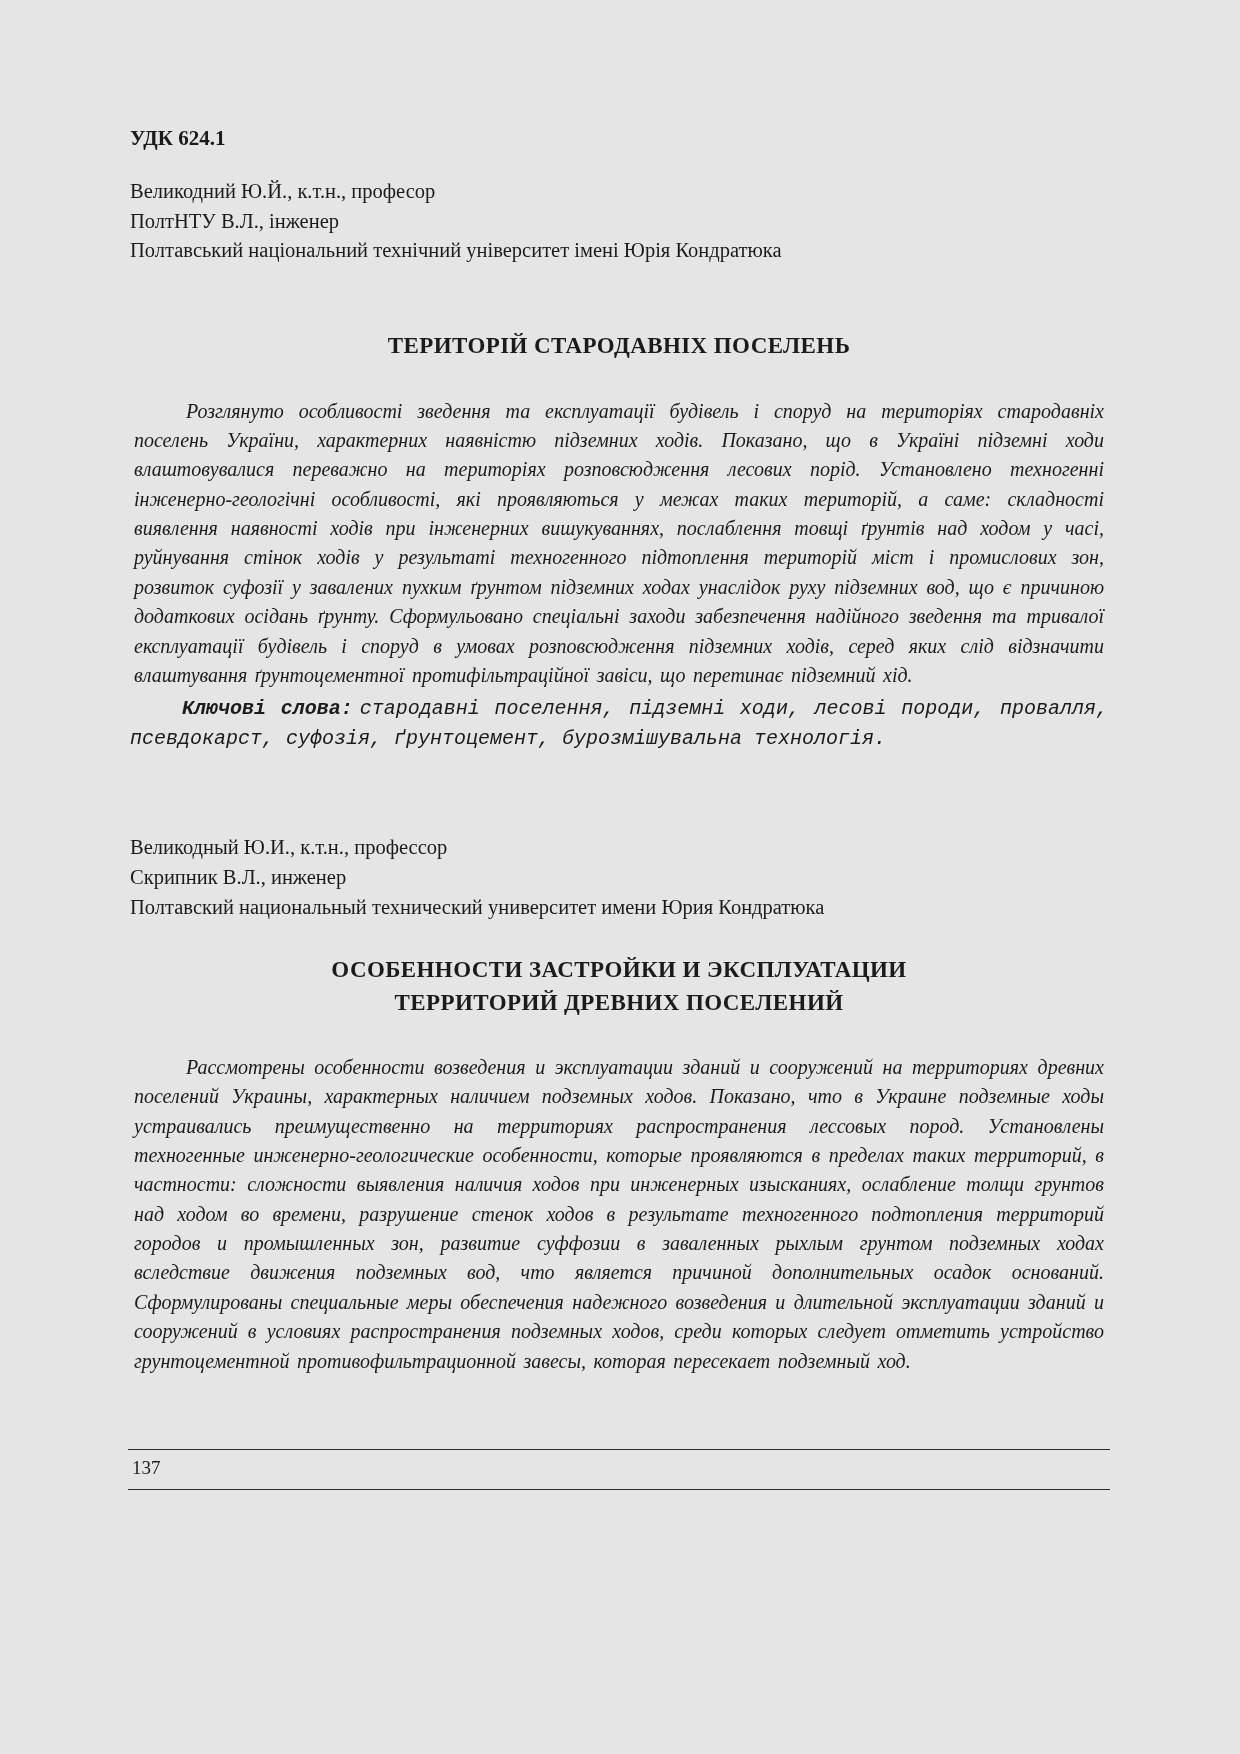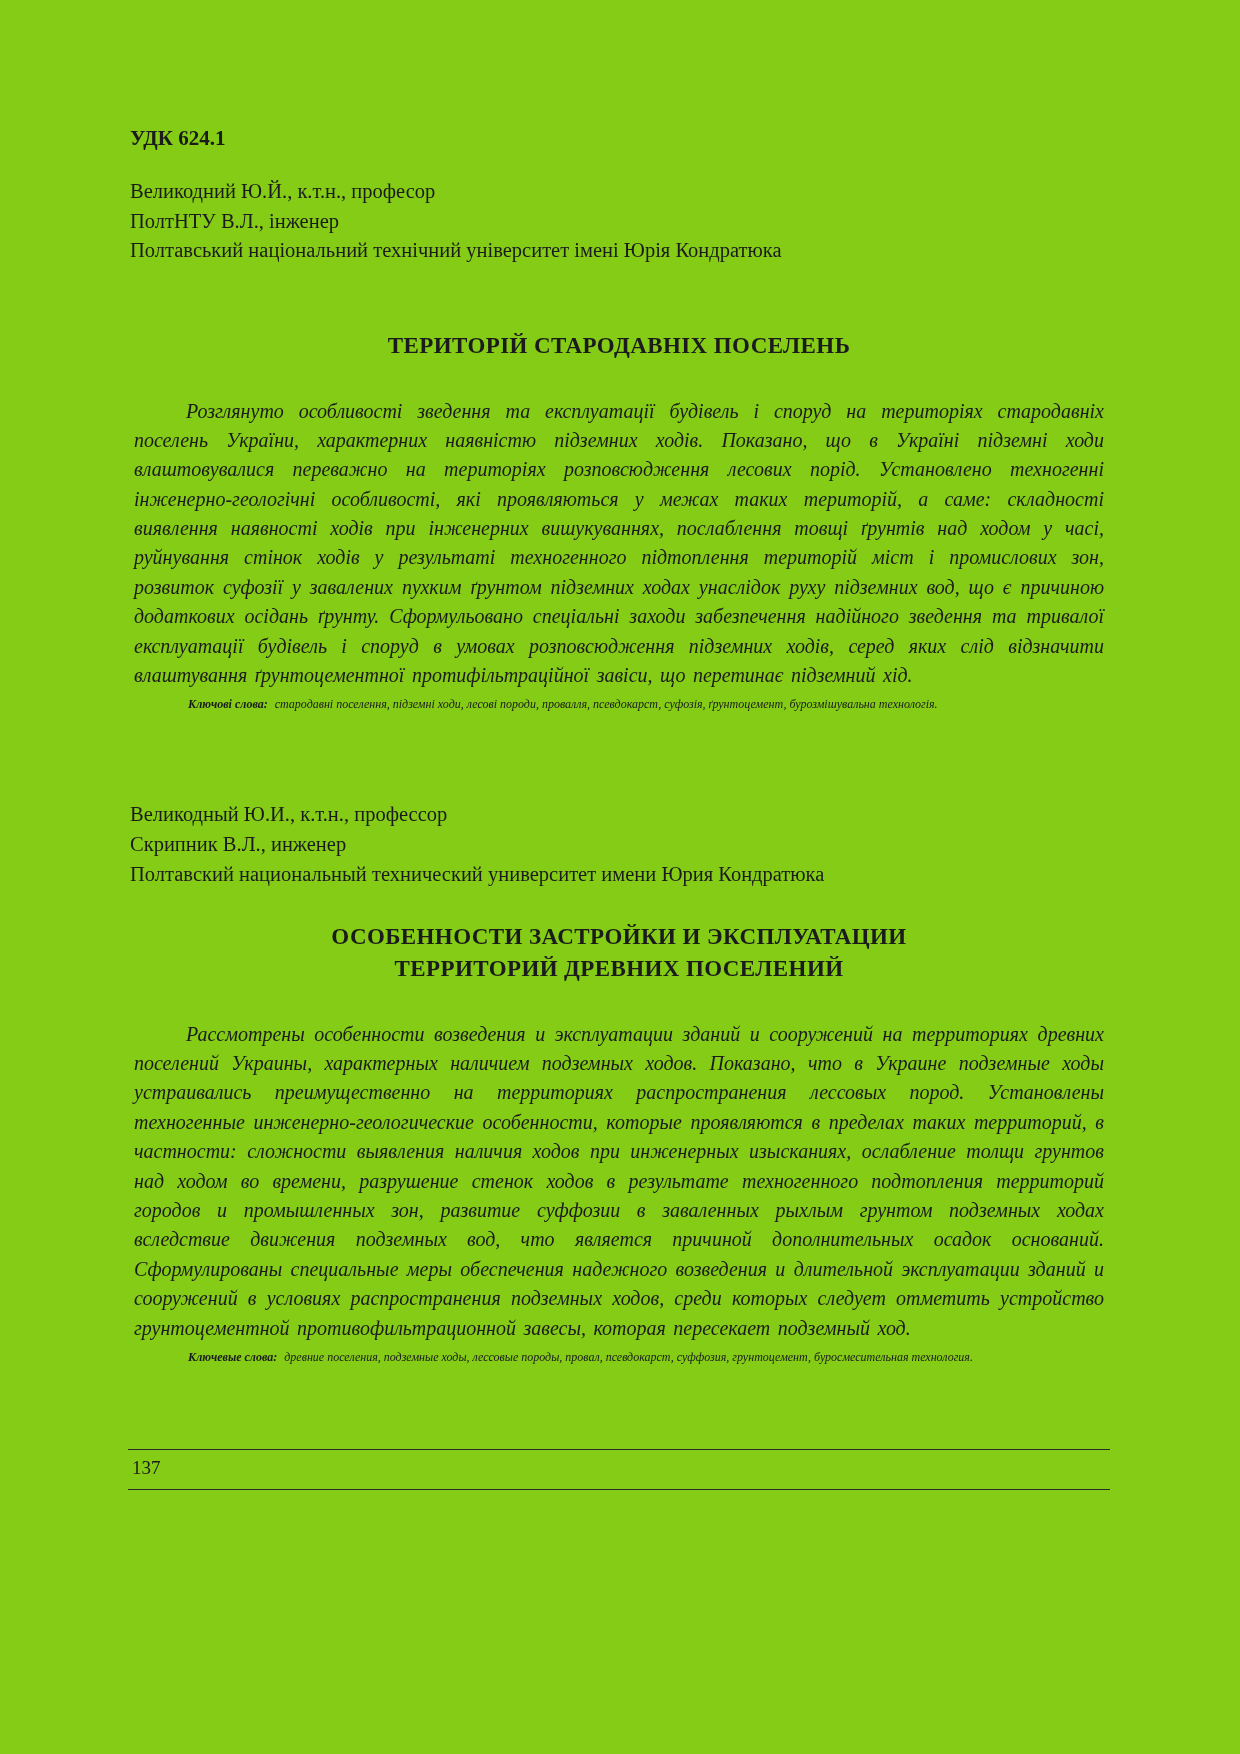--- a/index.html
+++ b/index.html
@@ -14,21 +14,21 @@
     overflow: hidden;
     font-family: "Liberation Serif", serif;
     color: #1b1b1b;
   }
   .page {
     position: relative;
     width: 1240px;
     height: 1754px;
     box-sizing: border-box;
     padding: 126px 132px 0 130px;
-    background: #84cc16;
+    background: #e5e5e5;
   }
   .udc {
     font-weight: bold;
     font-size: 21px;
     margin-bottom: 26px;
   }
   .authors {
     text-align: left;
     font-size: 20.5px;
     line-height: 1.45;
@@ -47,24 +47,25 @@
     text-align: justify;
     font-size: 20px;
     line-height: 1.47;
     text-indent: 52px;
     word-spacing: 2.5px;
     margin: 4px;
   }
   .keywords {
     font-style: italic;
     text-align: justify;
-    font-size: 12px;
+    font-size: 20px;
     line-height: 1.47;
     text-indent: 52px;
-    margin: 6px;
+    margin: 0;
+    font-family: Liberation Mono, monospace;
   }
   .kw-label {
     font-weight: bold;
     margin-right: 7px;
   }
   .section-gap {
     height: 80px;
   }
   .footer {
     position: absolute;
@@ -113,21 +114,18 @@
     <div>Полтавский национальный технический университет имени Юрия Кондратюка</div>
   </div>
 
   <div class="paper-title">
     <span>ОСОБЕННОСТИ ЗАСТРОЙКИ И ЭКСПЛУАТАЦИИ</span><br>
     <span>ТЕРРИТОРИЙ ДРЕВНИХ ПОСЕЛЕНИЙ</span>
   </div>
 
   <p class="abstract">Рассмотрены особенности возведения и эксплуатации зданий и сооружений на территориях древних поселений Украины, характерных наличием подземных ходов. Показано, что в Украине подземные ходы устраивались преимущественно на территориях распространения лессовых пород. Установлены техногенные инженерно-геологические особенности, которые проявляются в пределах таких территорий, в частности: сложности выявления наличия ходов при инженерных изысканиях, ослабление толщи грунтов над ходом во времени, разрушение стенок ходов в результате техногенного подтопления территорий городов и промышленных зон, развитие суффозии в заваленных рыхлым грунтом подземных ходах вследствие движения подземных вод, что является причиной дополнительных осадок оснований. Сформулированы специальные меры обеспечения надежного возведения и длительной эксплуатации зданий и сооружений в условиях распространения подземных ходов, среди которых следует отметить устройство грунтоцементной противофильтрационной завесы, которая пересекает подземный ход.</p>
 
-  <p class="keywords">
-    <span class="kw-label">Ключевые слова:</span><span>древние поселения, подземные ходы, лессовые породы, провал, псевдокарст, суффозия, грунтоцемент, буросмесительная технология.</span>
-  </p>
 
   <div class="footer">
     <span>137</span>
   </div>
 
 </div>
 
 </body></html>

